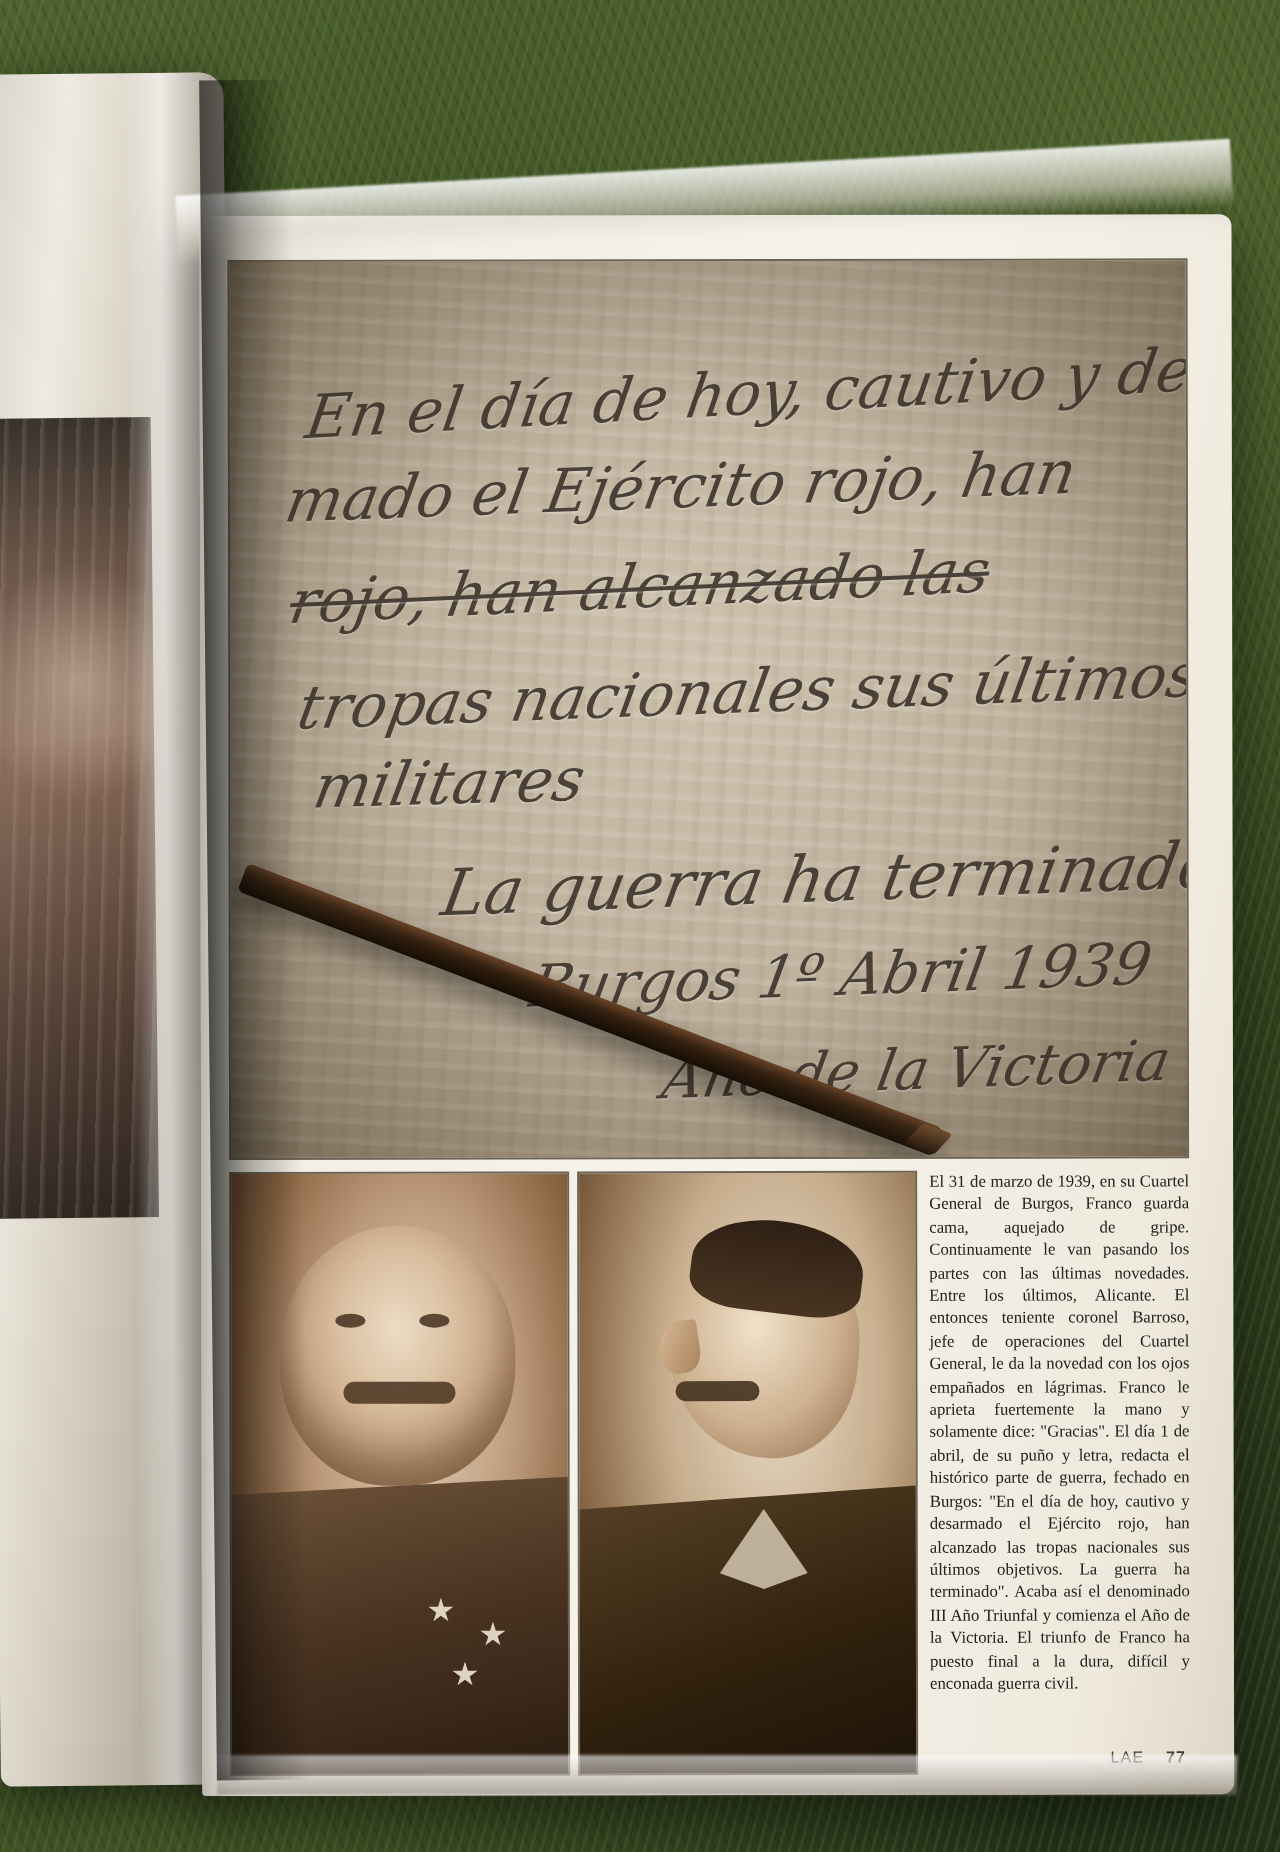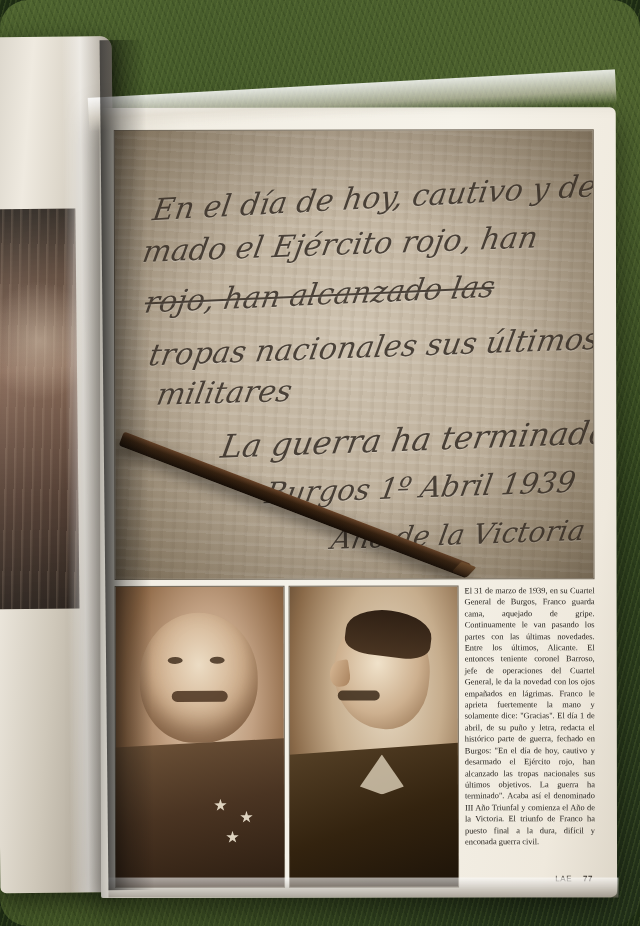--- a/index.html
+++ b/index.html
@@ -16,21 +16,20 @@
   }
 
   
   #scene {
     position: absolute;
     inset: 0;
     background:
       radial-gradient(circle at 12% 90%, rgba(90,110,50,0.55) 0%, rgba(40,55,22,0) 45%),
       radial-gradient(circle at 95% 10%, rgba(100,120,60,0.5) 0%, rgba(40,55,22,0) 40%),
       linear-gradient(150deg, #4e6330 0%, #3b4f24 30%, #32451f 60%, #22301a 100%);
-    border-radius: 28px;
   }
   #grass-texture {
     position: absolute;
     inset: 0;
     opacity: 0.55;
     background-image:
       repeating-linear-gradient(105deg, rgba(120,145,70,0.35) 0px, rgba(120,145,70,0.35) 1px, rgba(0,0,0,0) 2px, rgba(0,0,0,0) 5px),
       repeating-linear-gradient(65deg, rgba(30,45,15,0.35) 0px, rgba(30,45,15,0.35) 1px, rgba(0,0,0,0) 2px, rgba(0,0,0,0) 6px);
   }
 

